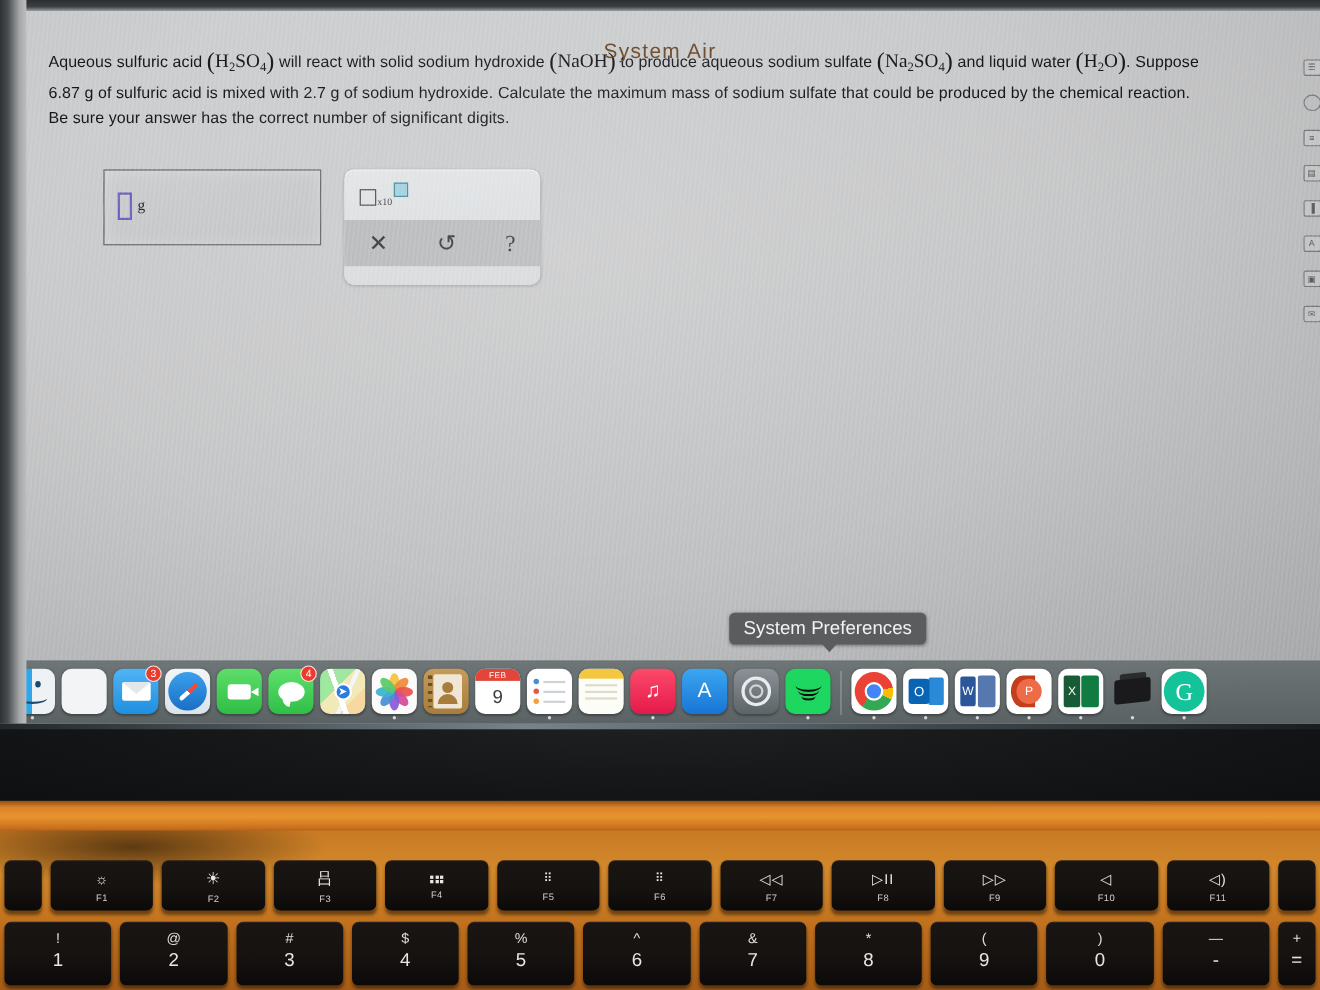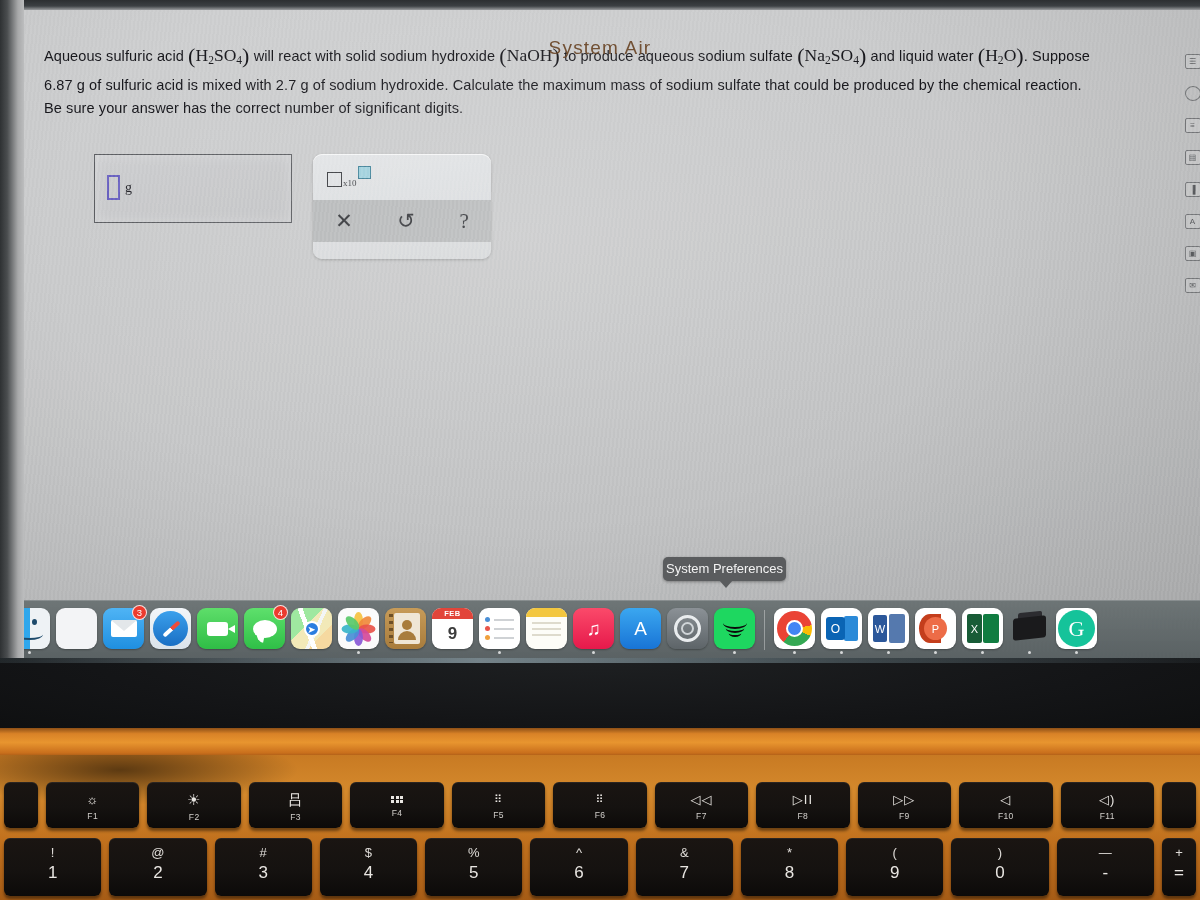--- a/index.html
+++ b/index.html
@@ -99,22 +99,22 @@
   .rail-ic{
     width:16px; height:15px; border:1.2px solid #6d6f72; border-radius:2px;
     background:rgba(255,255,255,.18);
     font-size:8px; color:#4b4d50; display:flex; align-items:center; justify-content:center;
     opacity:.82; margin-right:-7px;
   }
   .rail-ic.round{ border-radius:50%; border-width:1.4px; background:transparent; }
 
   
   #tooltip{
-    position:absolute; left:663px; top:557px; padding:4px 3px 5px;
-    background:#5a5c5e; color:#f3f3f3; font-size:13px; border-radius:5px;
+    position:absolute; left:663px; top:557px; padding:4px 13px 5px;
+    background:#5a5c5e; color:#f3f3f3; font-size:17px; border-radius:5px;
     box-shadow:0 1px 3px rgba(0,0,0,.35);
   }
   #tooltip:after{
     content:""; position:absolute; left:50%; margin-left:-6px; bottom:-7px;
     border-left:7px solid transparent; border-right:7px solid transparent;
     border-top:8px solid #5a5c5e;
   }
 
   
   #dock{
@@ -168,21 +168,21 @@
                 linear-gradient(115deg, transparent 55%, #f3f5f6 55% 62%, transparent 62%); }
   .ic-maps .pin{ position:absolute; left:50%; top:52%; transform:translate(-50%,-50%); width:16px;height:16px;border-radius:50%;background:#2a7de0;border:2px solid #fff; display:flex;align-items:center;justify-content:center; font-size:10px;}
   .ic-photos{ background:#fbfbfb; position:relative; }
   .ic-photos span{ position:absolute; left:50%; top:50%; width:9px; height:17px; border-radius:50%; transform-origin:50% 100%; margin:-17px 0 0 -4.5px; opacity:.93;}
   .ic-contacts{ background:linear-gradient(180deg,#c79b58,#a87c3c); position:relative; }
   .ic-contacts .card{ position:absolute; inset:5px 6px 5px 9px; background:#efe6d5; border-radius:2px; }
   .ic-contacts .card:after{content:"";position:absolute;left:50%;top:24%;margin-left:-5px;width:10px;height:10px;border-radius:50%;background:#a87c3c;}
   .ic-contacts .card:before{content:"";position:absolute;left:50%;bottom:13%;margin-left:-9px;width:18px;height:9px;border-radius:9px 9px 0 0;background:#a87c3c;}
   .ic-contacts .rings{position:absolute;left:4px;top:6px;width:4px;height:29px;
     background:repeating-linear-gradient(180deg,#6e5027 0 3px, transparent 3px 7px);}
-  .ic-cal{ background:#fff; flex-direction:column!important;font-weight:bold; }
+  .ic-cal{ background:#fff; flex-direction:column!important; }
   .ic-cal .m{ width:100%; height:11px; background:#e2453a; color:#fff; font-size:7.5px; display:flex; align-items:center; justify-content:center; letter-spacing:.5px;}
   .ic-cal .d{ flex:1; display:flex; align-items:center; justify-content:center; color:#3c3c3c; font-size:17px; }
   .ic-reminders{ background:#fff; flex-direction:column!important; justify-content:center!important; gap:4px; padding:8px 6px;}
   .ic-reminders .r{ display:flex; align-items:center; gap:4px; width:100%;}
   .ic-reminders .r b{ width:5px;height:5px;border-radius:50%; display:block;}
   .ic-reminders .r i{ flex:1; height:2px; background:#cfd2d5; display:block;}
   .ic-notes{ background:#fdfdf8; flex-direction:column!important; }
   .ic-notes .top{ width:100%; height:9px; background:#f3c73f; }
   .ic-notes .lines{ flex:1; width:100%; padding:5px 6px; display:flex; flex-direction:column; gap:4px;}
   .ic-notes .lines i{ height:2px; background:#dedbcd; display:block;}

